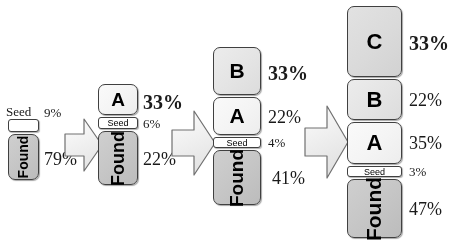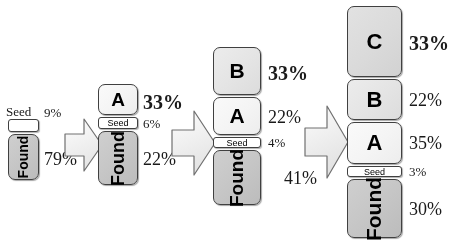--- a/index.html
+++ b/index.html
@@ -150,21 +150,21 @@
     <div class="pct big" style="left:268px;top:108px;">22%</div>
 
     <div class="box lvl-seed" style="left:213px;top:137px;width:48px;height:11px;">
       <span>Seed</span>
     </div>
     <div class="pct sm" style="left:268px;top:136px;">4%</div>
 
     <div class="box lvl-found" style="left:213px;top:150px;width:48px;height:55px;">
       <span class="vtext" style="font-size:19px;">Found</span>
     </div>
-    <div class="pct big" style="left:284px;top:169px;">41%</div>
+    <div class="pct big" style="left:272px;top:169px;">41%</div>
   </div>
 
   <div class="arrow" style="left:304px;top:103px;">
     <svg width="46" height="78" viewBox="0 0 46 78">
       <defs>
         <linearGradient id="ag3" x1="0" y1="0" x2="0.3" y2="1">
           <stop offset="0%" stop-color="#fcfcfc"></stop>
             <stop offset="100%" stop-color="#e2e2e2"></stop>
         </linearGradient>
       </defs>
@@ -190,16 +190,16 @@
     <div class="pct big" style="left:409px;top:134px;">35%</div>
 
     <div class="box lvl-seed" style="left:347px;top:166px;width:55px;height:11px;">
       <span>Seed</span>
     </div>
     <div class="pct sm" style="left:409px;top:165px;">3%</div>
 
     <div class="box lvl-found" style="left:347px;top:179px;width:55px;height:59px;">
       <span class="vtext" style="font-size:21px;">Found</span>
     </div>
-    <div class="pct big" style="left:409px;top:200px;">30%</div>
+    <div class="pct big" style="left:409px;top:200px;">47%</div>
   </div>
 
 </div>
 
 </body></html>

